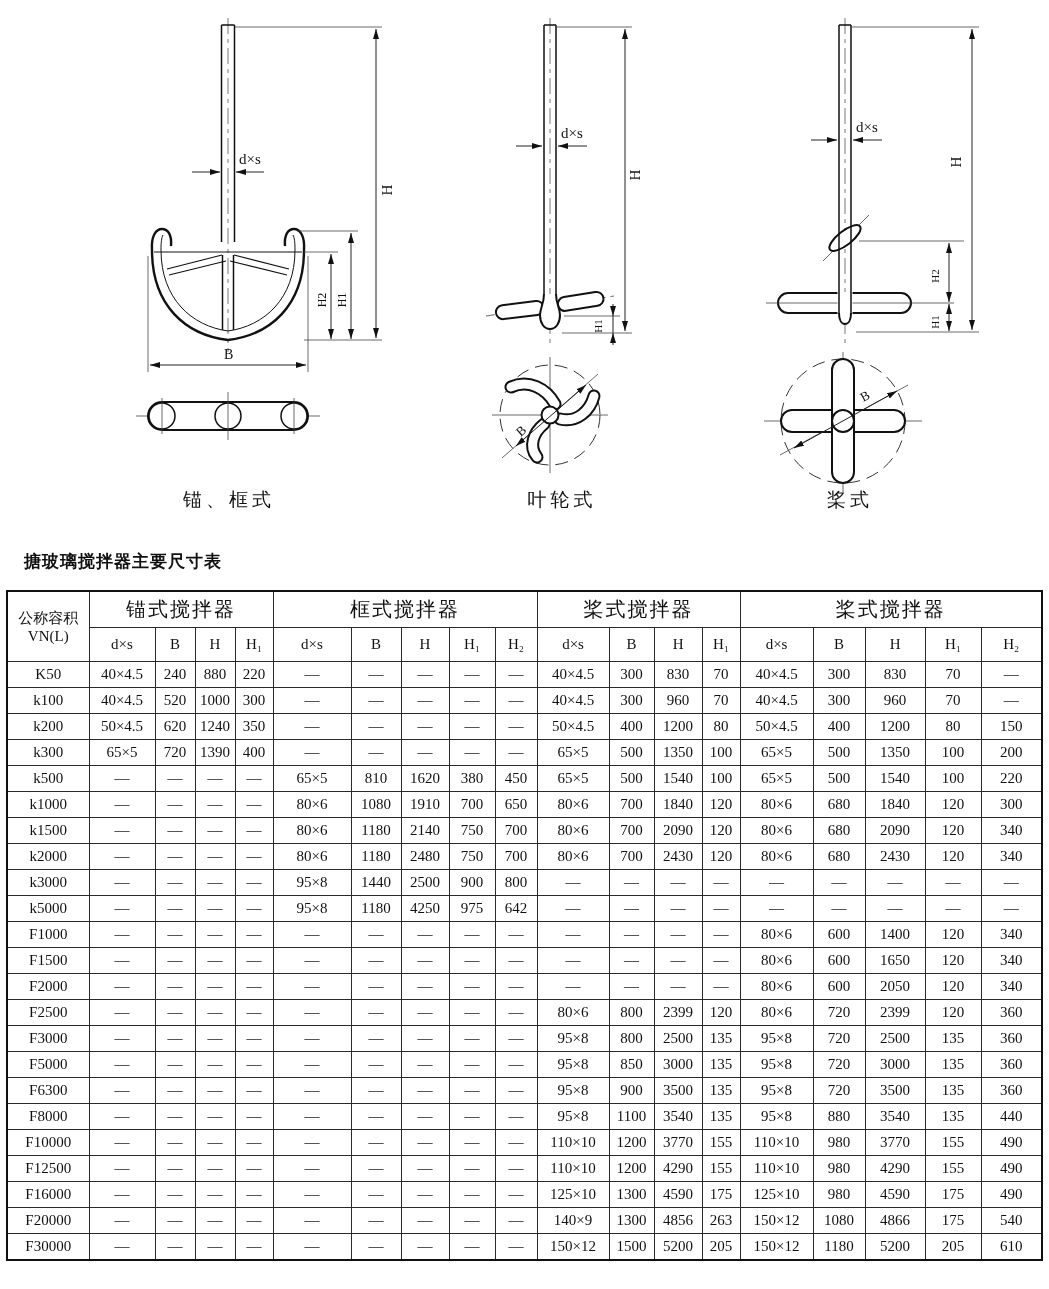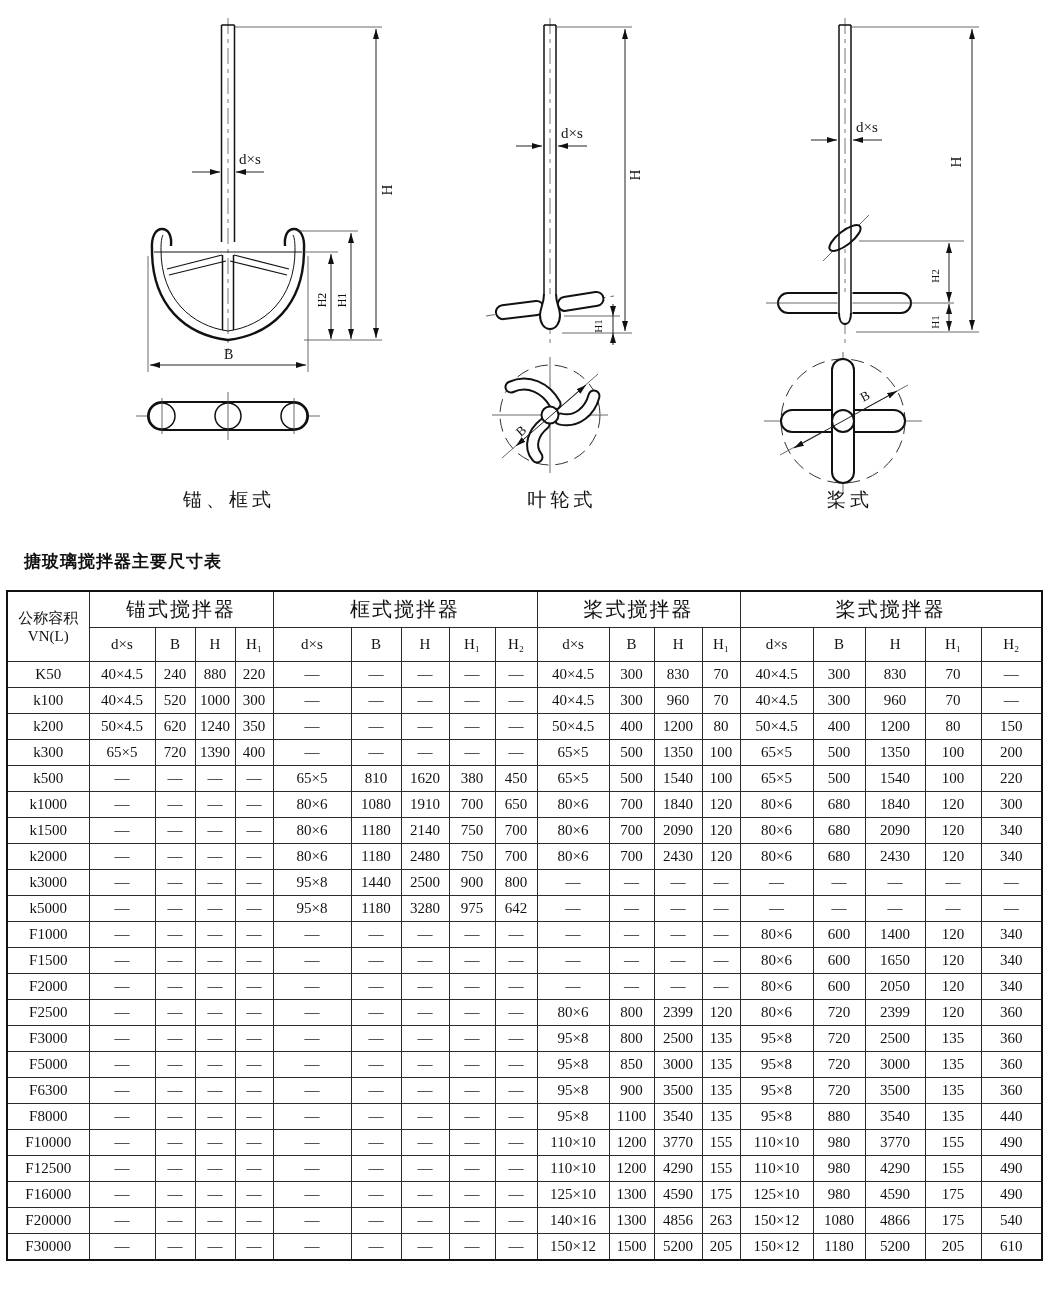--- a/index.html
+++ b/index.html
@@ -442,21 +442,21 @@
             <td>—</td>
           </tr>
           <tr>
             <td>k5000</td>
             <td>—</td>
             <td>—</td>
             <td>—</td>
             <td>—</td>
             <td>95×8</td>
             <td>1180</td>
-            <td>3280</td>
+            <td>4250</td>
             <td>975</td>
             <td>642</td>
             <td>—</td>
             <td>—</td>
             <td>—</td>
             <td>—</td>
             <td>—</td>
             <td>—</td>
             <td>—</td>
             <td>—</td>
@@ -697,21 +697,21 @@
             <td>F20000</td>
             <td>—</td>
             <td>—</td>
             <td>—</td>
             <td>—</td>
             <td>—</td>
             <td>—</td>
             <td>—</td>
             <td>—</td>
             <td>—</td>
-            <td>140×16</td>
+            <td>140×9</td>
             <td>1300</td>
             <td>4856</td>
             <td>263</td>
             <td>150×12</td>
             <td>1080</td>
             <td>4866</td>
             <td>175</td>
             <td>540</td>
           </tr>
           <tr>

